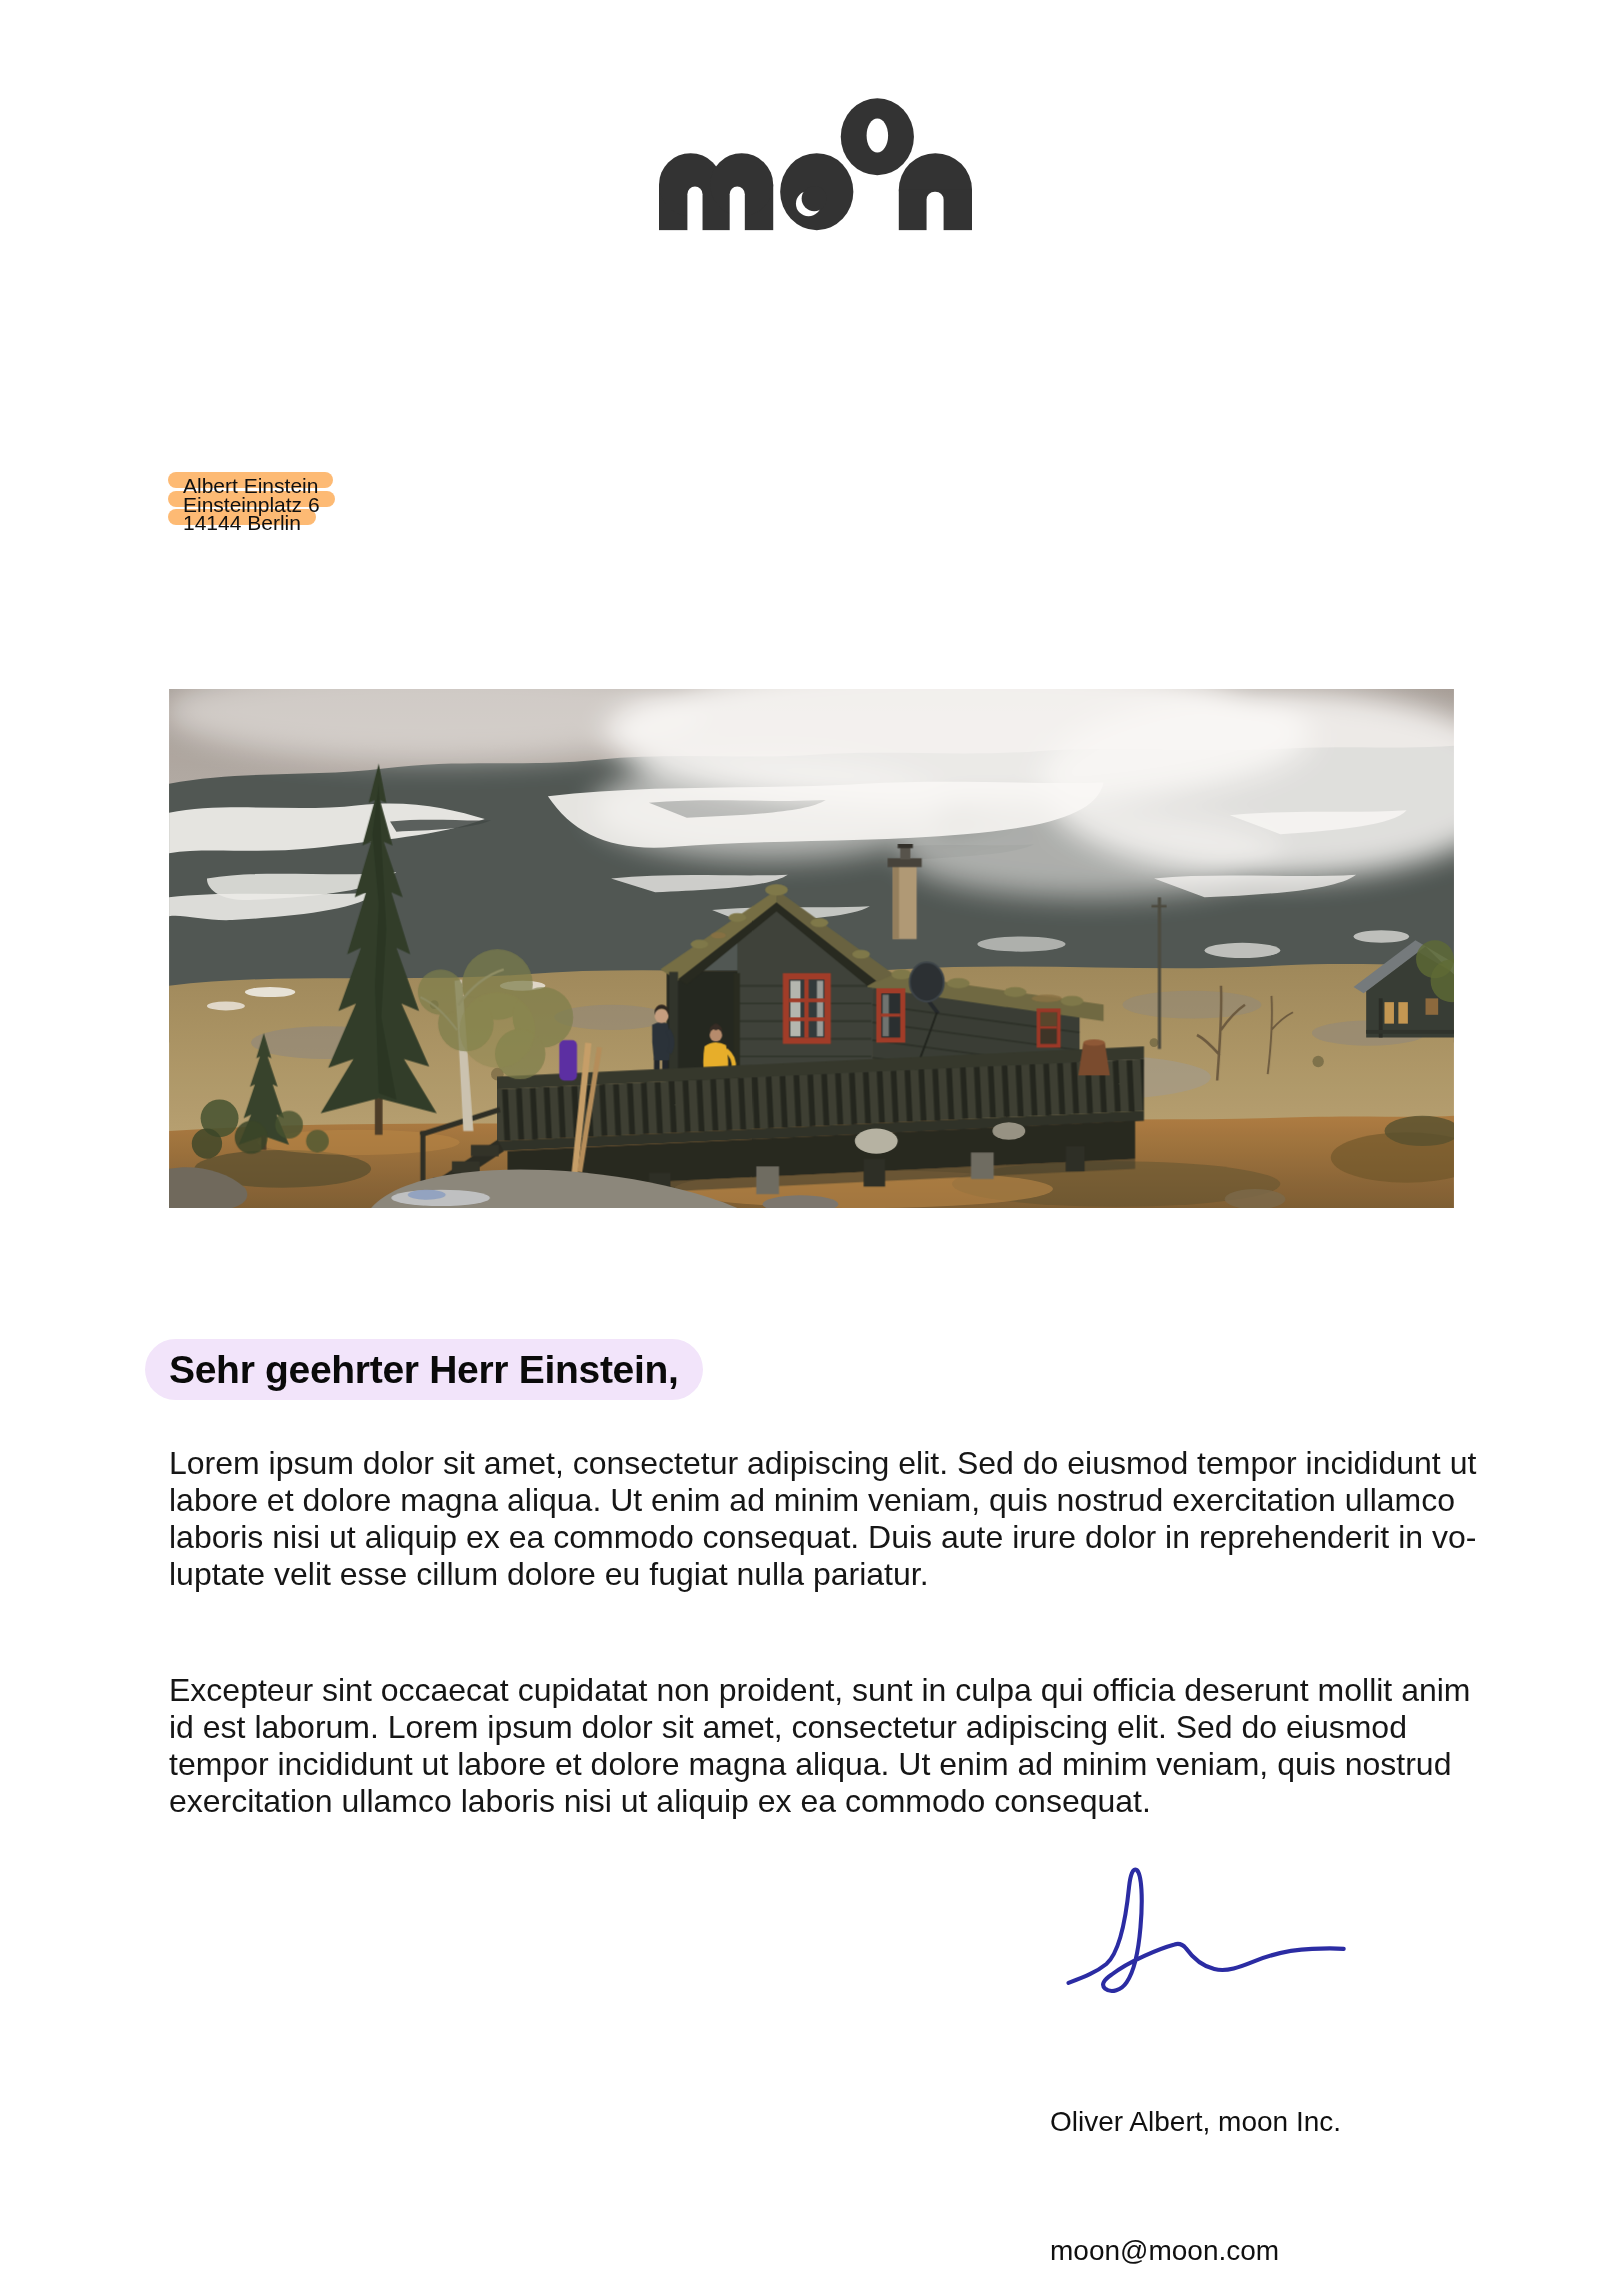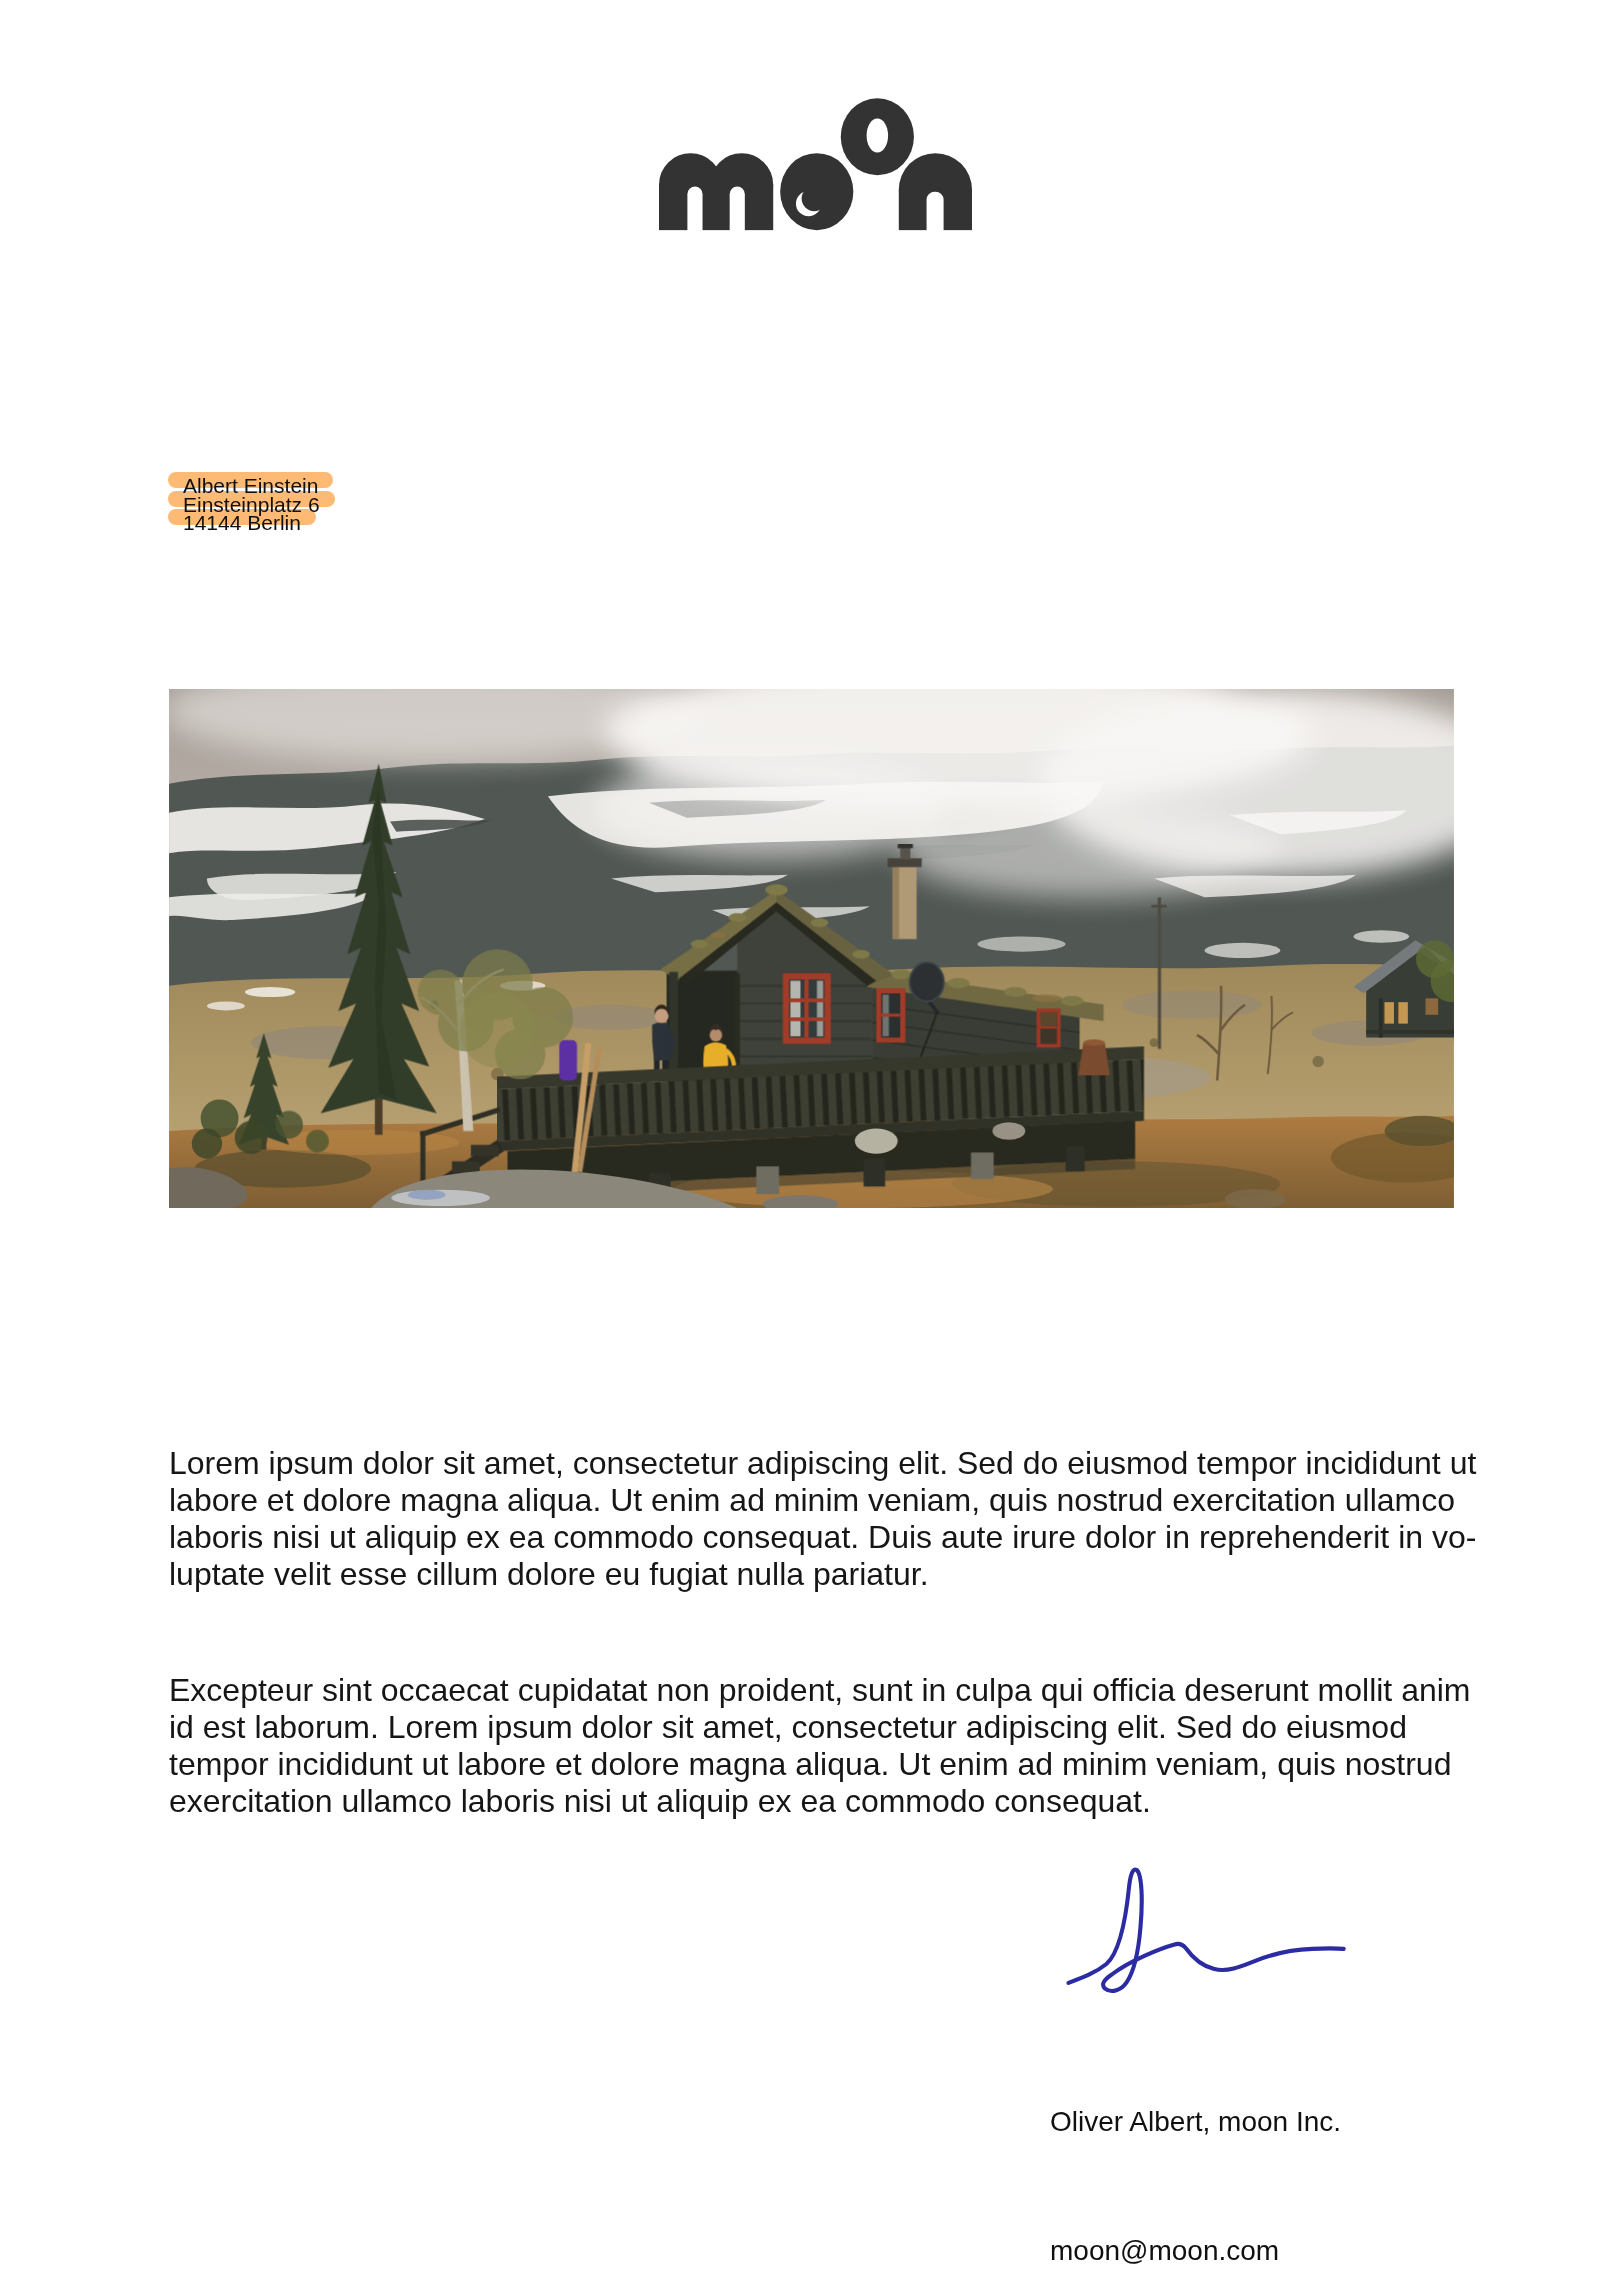--- a/index.html
+++ b/index.html
@@ -369,20 +369,21 @@
         <ellipse cx="1330" cy="700" rx="26" ry="14" fill="#a5a294" opacity=".9"></ellipse>
         <ellipse cx="1720" cy="808" rx="48" ry="16" fill="#7a6a4c" opacity=".8"></ellipse>
         <ellipse cx="430" cy="806" rx="78" ry="13" fill="#c8cdd2" opacity=".9"></ellipse>
         <ellipse cx="408" cy="801" rx="30" ry="8" fill="#8fa3c8" opacity=".9"></ellipse>
       </g>
 
       <rect x="0" y="0" width="2035" height="822" fill="#8a6a40" opacity="0.05"></rect>
     </svg>
   </div>
 
+  <div class="salutation">Sehr geehrter Herr Einstein,</div>
 
   <div class="para para1">Lorem ipsum dolor sit amet, consectetur adipiscing elit. Sed do eiusmod tempor incididunt ut
 labore et dolore magna aliqua. Ut enim ad minim veniam, quis nostrud exercitation ullamco
 laboris nisi ut aliquip ex ea commodo consequat. Duis aute irure dolor in reprehenderit in vo-
 luptate velit esse cillum dolore eu fugiat nulla pariatur.</div>
   <div class="para para2">Excepteur sint occaecat cupidatat non proident, sunt in culpa qui officia deserunt mollit anim
 id est laborum. Lorem ipsum dolor sit amet, consectetur adipiscing elit. Sed do eiusmod
 tempor incididunt ut labore et dolore magna aliqua. Ut enim ad minim veniam, quis nostrud
 exercitation ullamco laboris nisi ut aliquip ex ea commodo consequat.</div>
 

